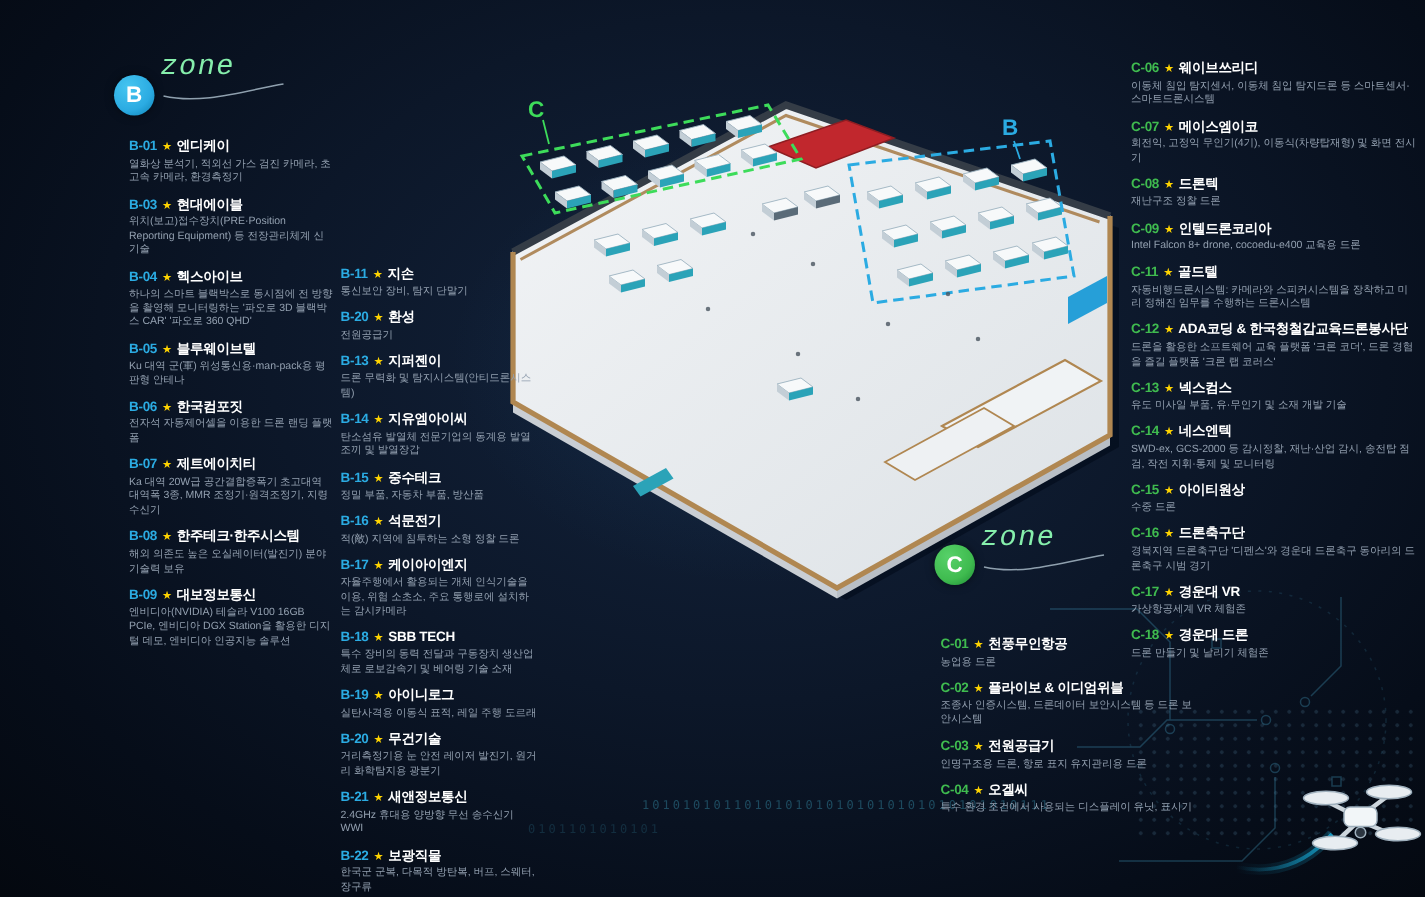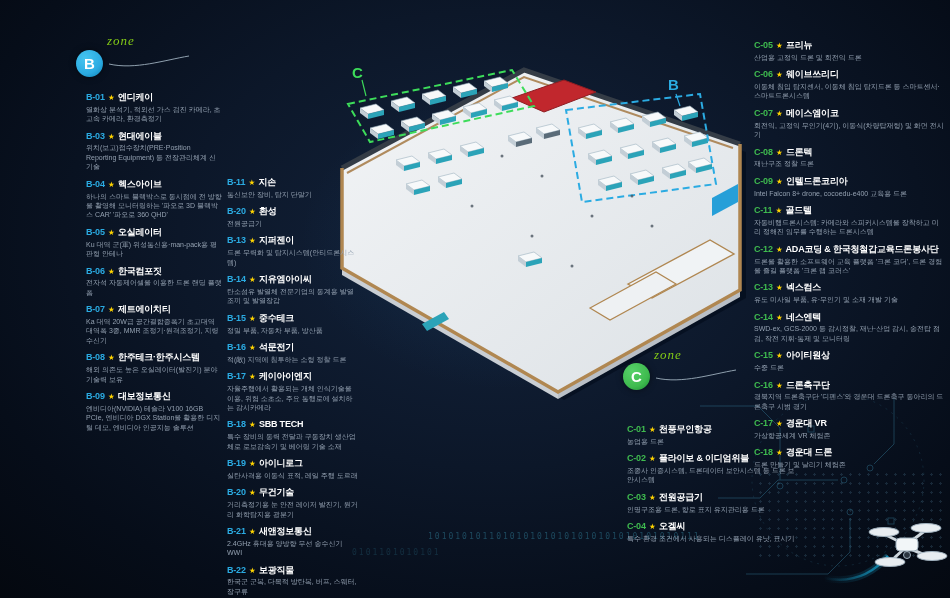--- a/index.html
+++ b/index.html
@@ -11,22 +11,22 @@
     font-family:"Liberation Sans","DejaVu Sans",sans-serif; color:#fff;
   }
 
   
   .badge-circle { position:absolute; width:27px; height:27px; border-radius:50%;
     display:flex; align-items:center; justify-content:center;
     font-weight:700; font-size:15px; color:#fff; z-index:3;
     box-shadow:0 0 6px rgba(0,0,0,.5); }
   .badge-b { background:radial-gradient(circle at 35% 30%, #45c5f0, var(--b-accent,#2babe2) 60%, #0b7fb0); }
   .badge-c { background:radial-gradient(circle at 35% 30%, #57d169, var(--c-accent,#3fbb4f) 60%, #1b8a33); }
-  .zone-script { position:absolute; font-family:Liberation Serif, serif;
-    font-style:italic; font-size:13px; color:#84cc16; letter-spacing:1px; z-index:3; }
+  .zone-script { position:absolute; font-family:Liberation Mono, monospace;
+    font-style:italic; font-size:19px; color:#86efac; letter-spacing:1px; z-index:3; }
   .flourish { position:absolute; z-index:3; }
 
   
   .col { position:absolute; z-index:3; }
   .zone-b { --zone-accent: var(--b-accent,#2babe2); }
   .zone-c { --zone-accent: var(--c-accent,#3fbb4f); }
   .entry { margin-bottom:7px; }
   .e-head { font-size:9px; font-weight:700; line-height:1.2; margin-bottom:2px; letter-spacing:-0.2px; }
   .e-code { color:var(--zone-accent); }
   .e-star { color:var(--star-color,#ffd400); font-size:7.5px; padding:0 1px; }
@@ -109,21 +109,21 @@
         <span class="e-star">★</span>
         <span class="e-name">헥스아이브</span>
       </div>
       <div class="e-desc">하나의 스마트 블랙박스로 동시점에 전 방향을 촬영해 모니터링하는 '파오로 3D 블랙박스 CAR' '파오로 360 QHD'</div>
     </div>
 
     <div class="entry">
       <div class="e-head">
         <span class="e-code">B-05</span>
         <span class="e-star">★</span>
-        <span class="e-name">오실레이터</span>
+        <span class="e-name">블루웨이브텔</span>
       </div>
       <div class="e-desc">Ku 대역 군(軍) 위성통신용·man-pack용 평판형 안테나</div>
     </div>
 
     <div class="entry">
       <div class="e-head">
         <span class="e-code">B-06</span>
         <span class="e-star">★</span>
         <span class="e-name">한국컴포짓</span>
       </div>
@@ -265,28 +265,20 @@
         <span class="e-code">B-22</span>
         <span class="e-star">★</span>
         <span class="e-name">보광직물</span>
       </div>
       <div class="e-desc">한국군 군복, 다목적 방탄복, 버프, 스웨터, 장구류</div>
     </div>
   </div>
 
 <div class="col zone-c" style="left:754px;top:40px;width:190px">
 
-    <div class="entry">
-      <div class="e-head">
-        <span class="e-code">C-05</span>
-        <span class="e-star">★</span>
-        <span class="e-name">프리뉴</span>
-      </div>
-      <div class="e-desc">산업용 고정익 드론 및 회전익 드론</div>
-    </div>
 
     <div class="entry">
       <div class="e-head">
         <span class="e-code">C-06</span>
         <span class="e-star">★</span>
         <span class="e-name">웨이브쓰리디</span>
       </div>
       <div class="e-desc">이동체 침입 탐지센서, 이동체 침입 탐지드론 등 스마트센서·스마트드론시스템</div>
     </div>
 

